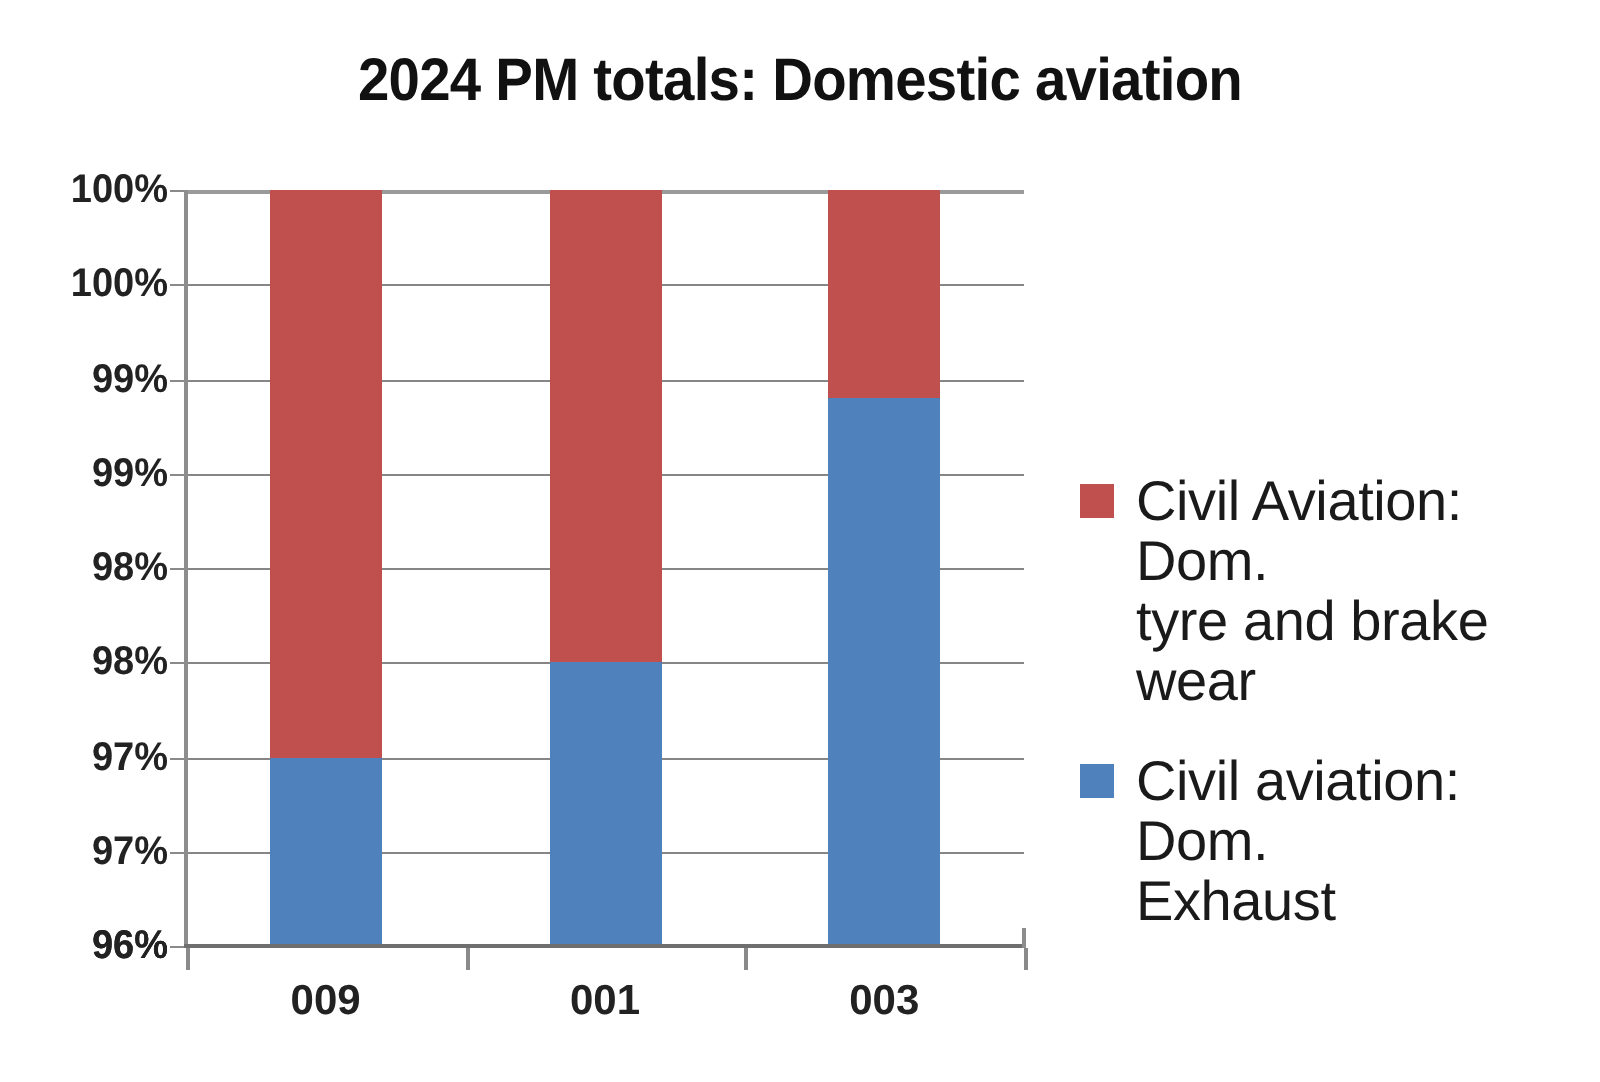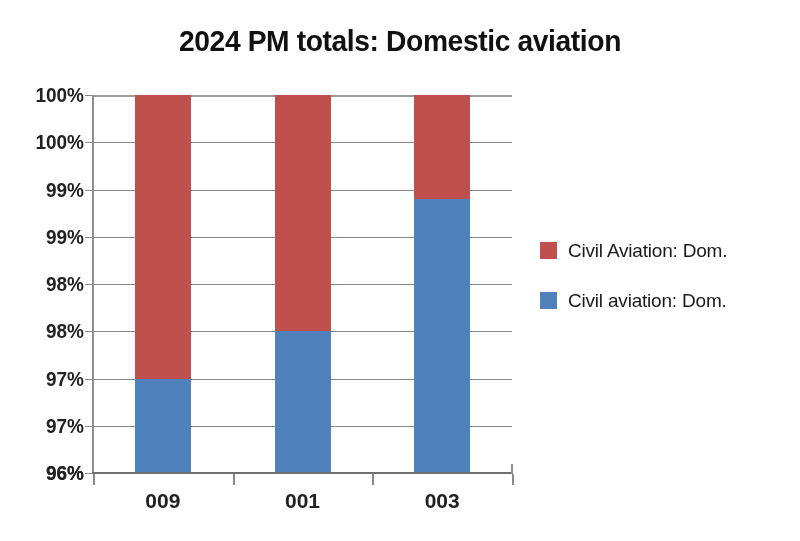--- a/index.html
+++ b/index.html
@@ -156,21 +156,21 @@
   .legend-swatch {
     position: absolute;
     left: 0;
     top: 6px;
     width: 17px;
     height: 17px;
   }
   .legend-label {
     display: block;
     margin-left: 28px;
-    font-size: 19px;
+    font-size: 28px;
     color: #1a1a1a;
     line-height: 30px;
     letter-spacing: -0.2px;
   }
 </style>
 </head>
 <body>
 
 <div id="chart-root">
 
@@ -242,20 +242,22 @@
   <div id="x-axis-labels">
       <div class="x-label" style="left: 92.8333px;">009</div>
       <div class="x-label" style="left: 232.5px;">001</div>
       <div class="x-label" style="left: 372.167px;">003</div>
     </div>
 
   <div id="legend">
       <div class="legend-item">
         <span class="legend-swatch" style="background: rgb(192, 80, 77);"></span>
         <span class="legend-label">Civil Aviation: Dom.</span>
+        <span class="legend-label">tyre and brake wear</span>
       </div>
       <div class="legend-item">
         <span class="legend-swatch" style="background: rgb(79, 129, 189);"></span>
         <span class="legend-label">Civil aviation: Dom.</span>
+        <span class="legend-label">Exhaust</span>
       </div>
     </div>
 
 </div>
 
 </body></html>

